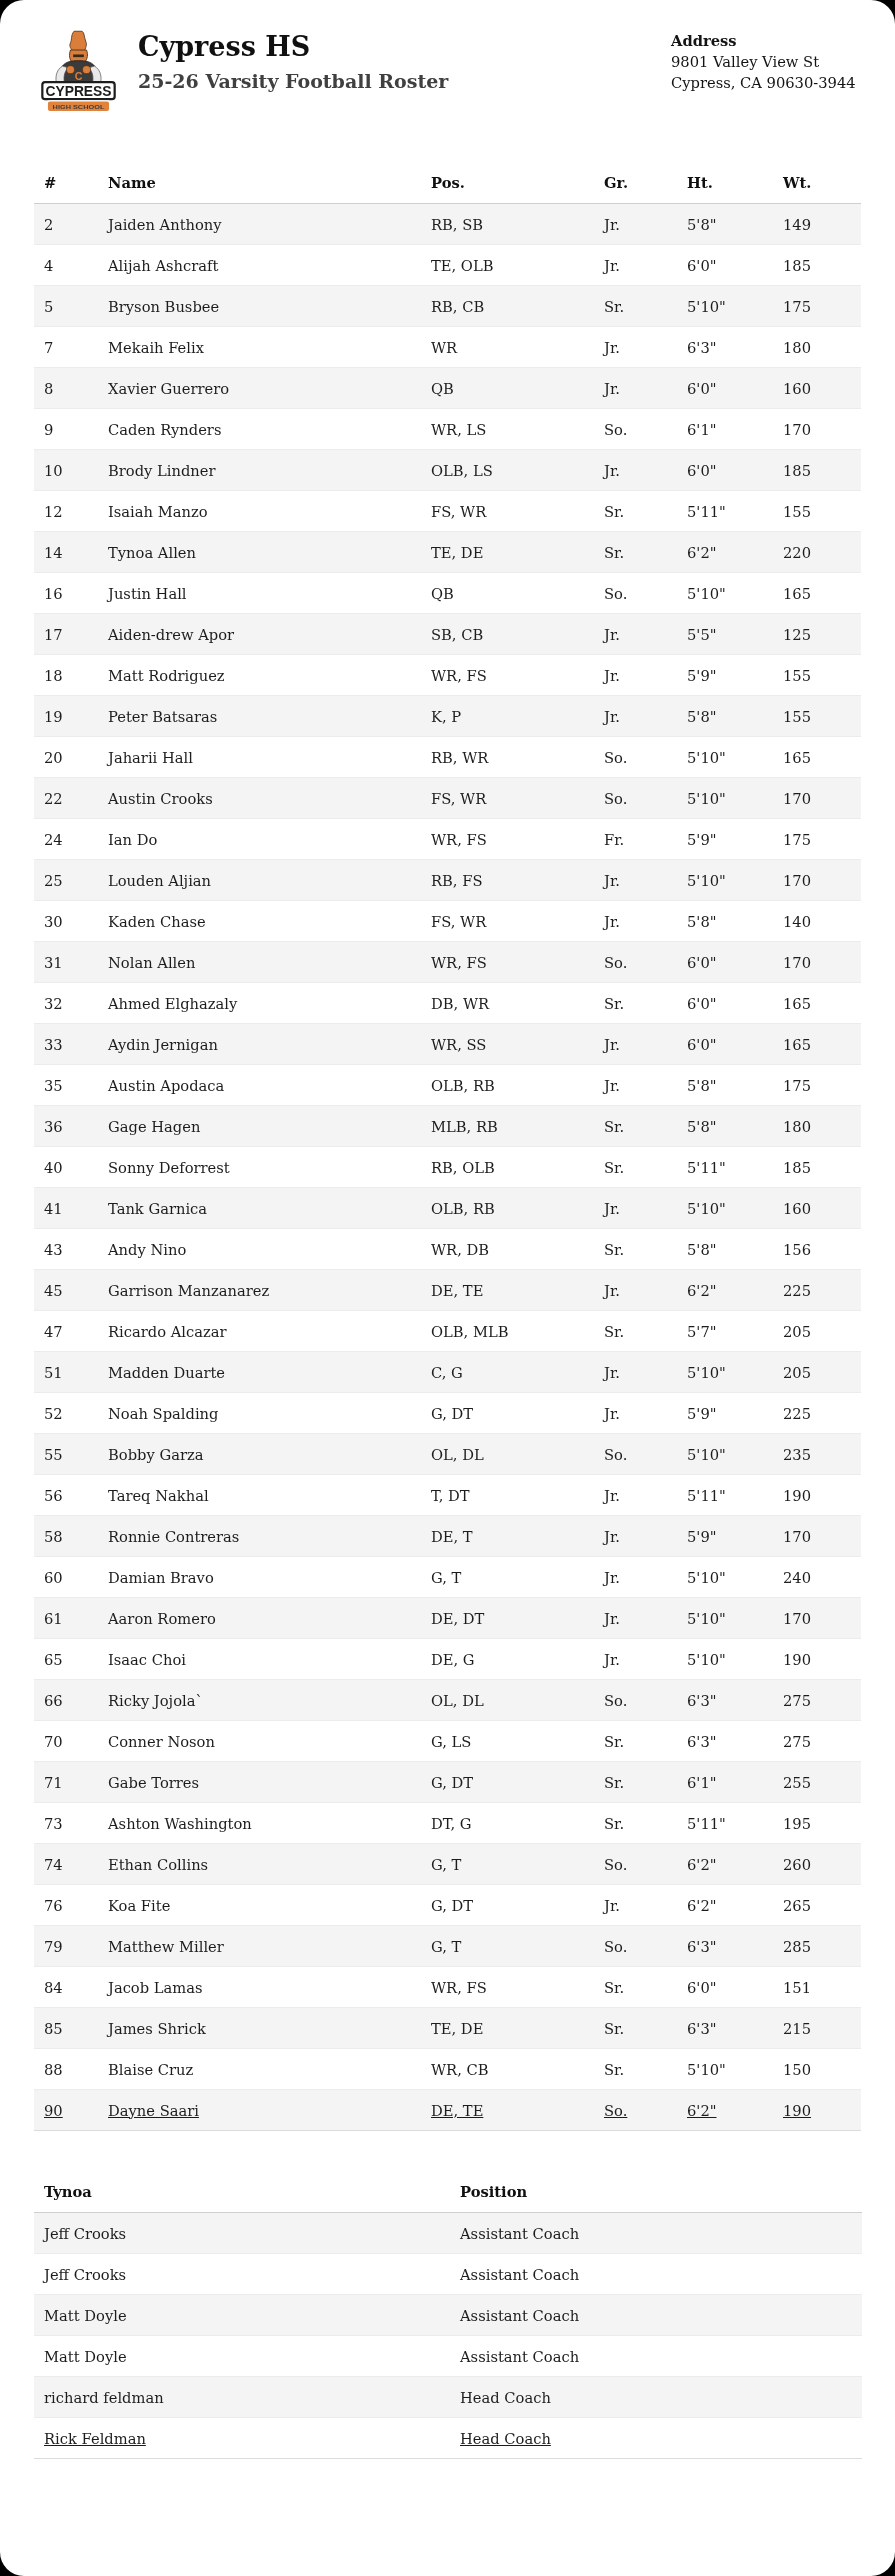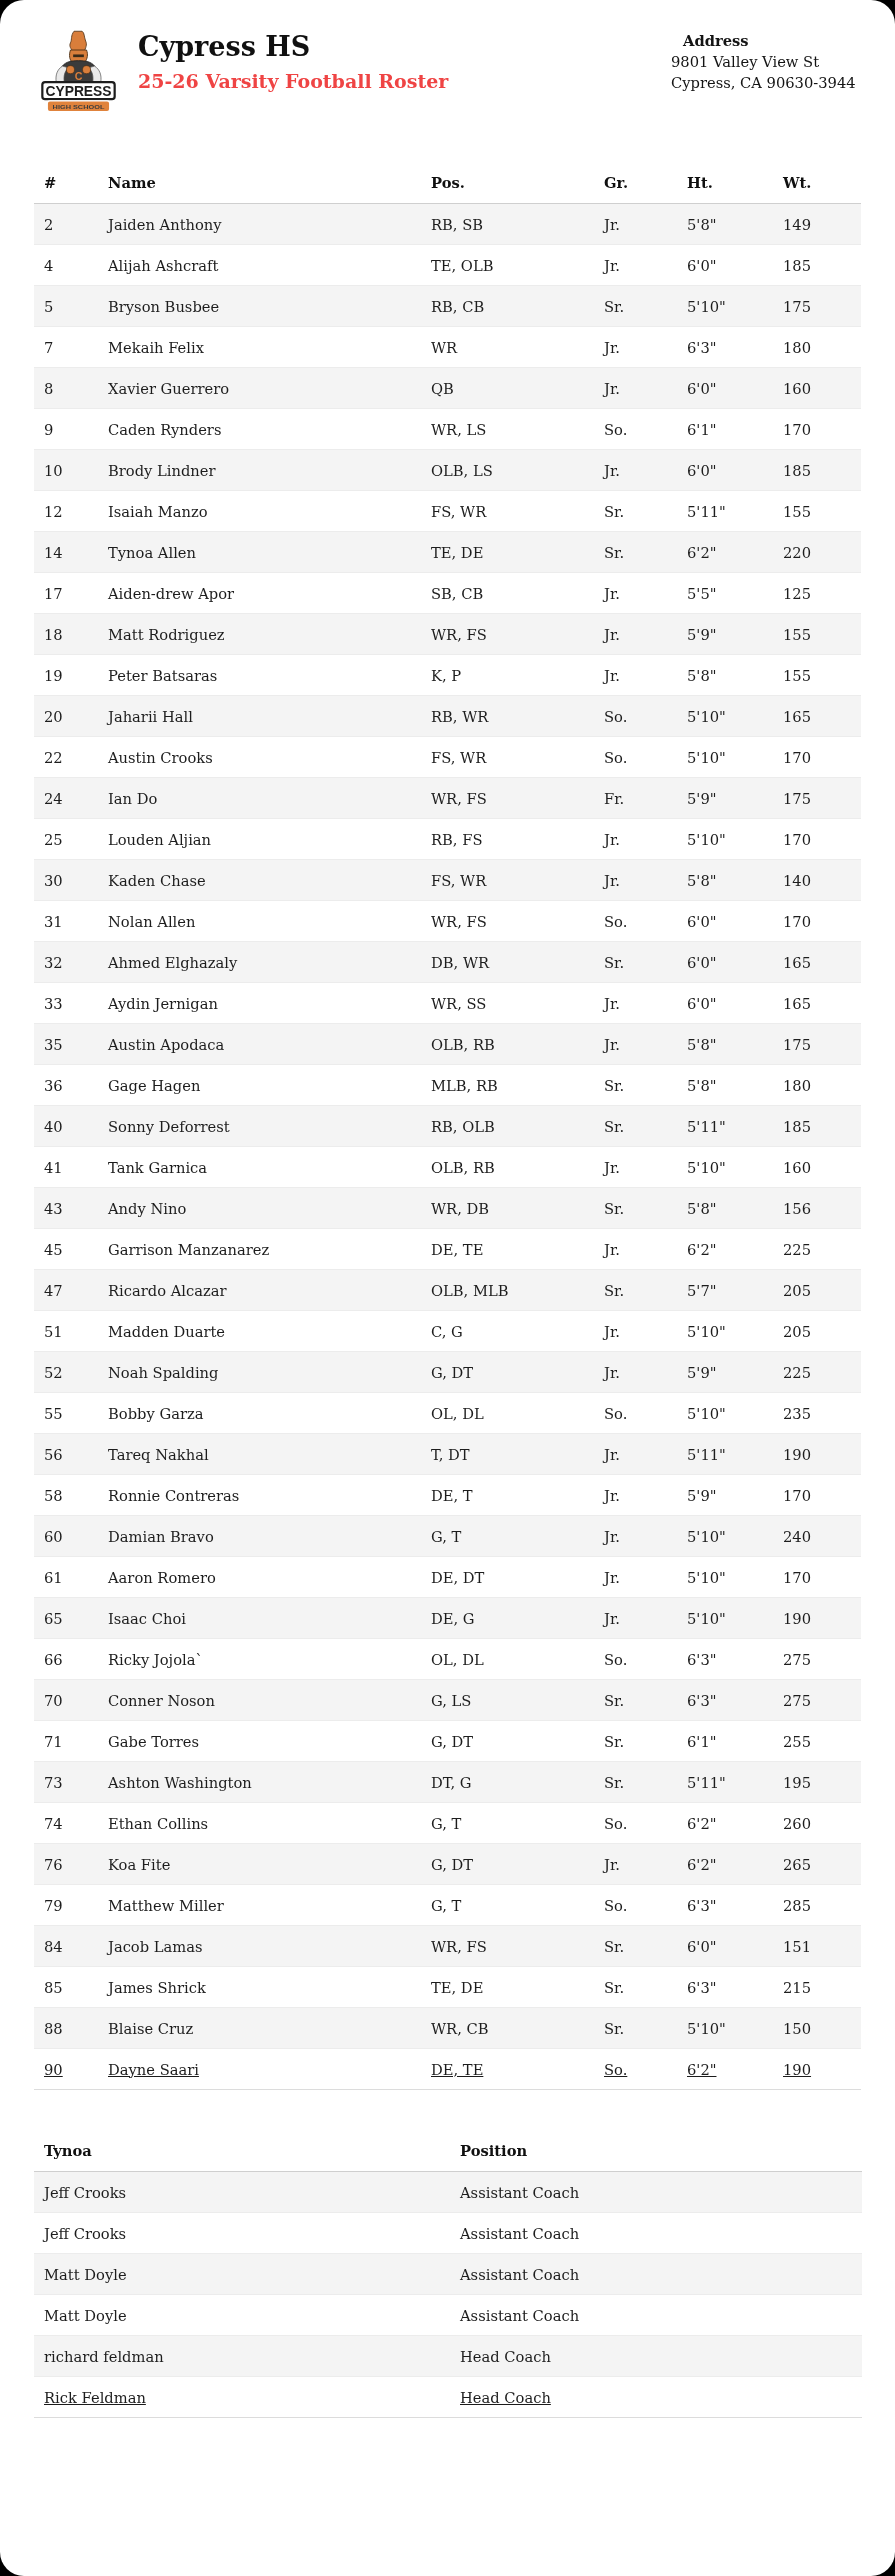--- a/index.html
+++ b/index.html
@@ -5,23 +5,23 @@
   html,body{margin:0;padding:0;background:#000;}
   body{width:895px;font-family:"DejaVu Serif","Liberation Serif",serif;color:#1b1b1b;
        -webkit-font-smoothing:antialiased;}
   .card{box-sizing:border-box;width:895px;height:2576px;background:#ffffff;border-radius:24px;
         overflow:hidden;padding:30px 34px 0 34px;}
   
   .hdr{position:relative;height:110px;}
   .logo{position:absolute;left:7.3px;top:0;}
   .title-block{position:absolute;left:104px;top:1.8px;}
   .school-name{font-size:27px;font-weight:bold;line-height:1.1;margin:0;color:#101010;}
-  .roster-subtitle{font-size:19px;font-weight:bold;margin-top:8.3px;color:#ef4444;text-align:right;}
+  .roster-subtitle{font-size:19px;font-weight:bold;margin-top:8.3px;color:#404040;text-align:right;}
   .addr{position:absolute;left:637px;top:0;font-size:14.7px;line-height:21px;color:#141414;}
-  .addr .lbl{font-weight:bold;margin-left:12px;}
+  .addr .lbl{font-weight:bold;}
   
   table{border-collapse:collapse;table-layout:fixed;width:827px;font-size:14.7px;}
   thead th{text-align:left;font-weight:bold;padding:10px 3.7px 12px 10px;color:#101010;
            border-bottom:0.9px solid #cfcfcf;}
   tbody td{padding:0 3.7px 0 10px;height:40px;vertical-align:middle;color:#1d1d1d;}
   tbody tr{border-top:0.9px solid #ececec;}
   tbody tr:first-child{border-top:none;}
   tbody tr:last-child{border-bottom:0.9px solid #dcdcdc;text-decoration:underline;}
   tbody tr:nth-child(odd){background:#f4f4f4;}
   .roster-table{margin-top:24px;}
@@ -166,20 +166,28 @@
         </tr>
         <tr>
           <td>14</td>
           <td>Tynoa Allen</td>
           <td>TE, DE</td>
           <td>Sr.</td>
           <td>6'2"</td>
           <td>220</td>
         </tr>
         <tr>
+          <td>16</td>
+          <td>Justin Hall</td>
+          <td>QB</td>
+          <td>So.</td>
+          <td>5'10"</td>
+          <td>165</td>
+        </tr>
+        <tr>
           <td>17</td>
           <td>Aiden-drew Apor</td>
           <td>SB, CB</td>
           <td>Jr.</td>
           <td>5'5"</td>
           <td>125</td>
         </tr>
         <tr>
           <td>18</td>
           <td>Matt Rodriguez</td>

